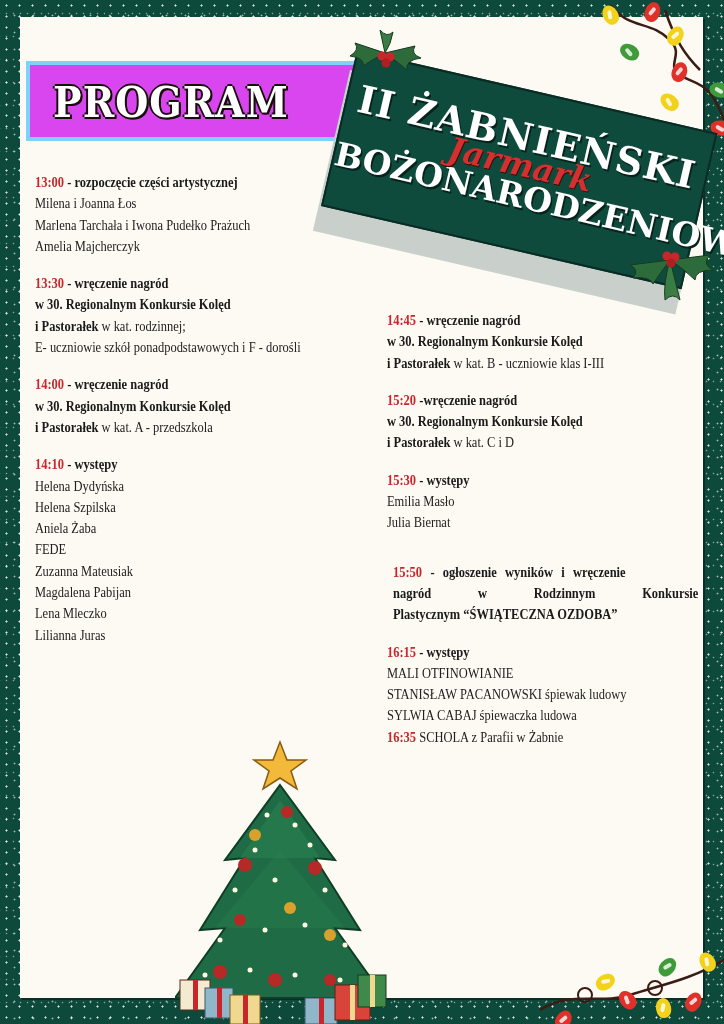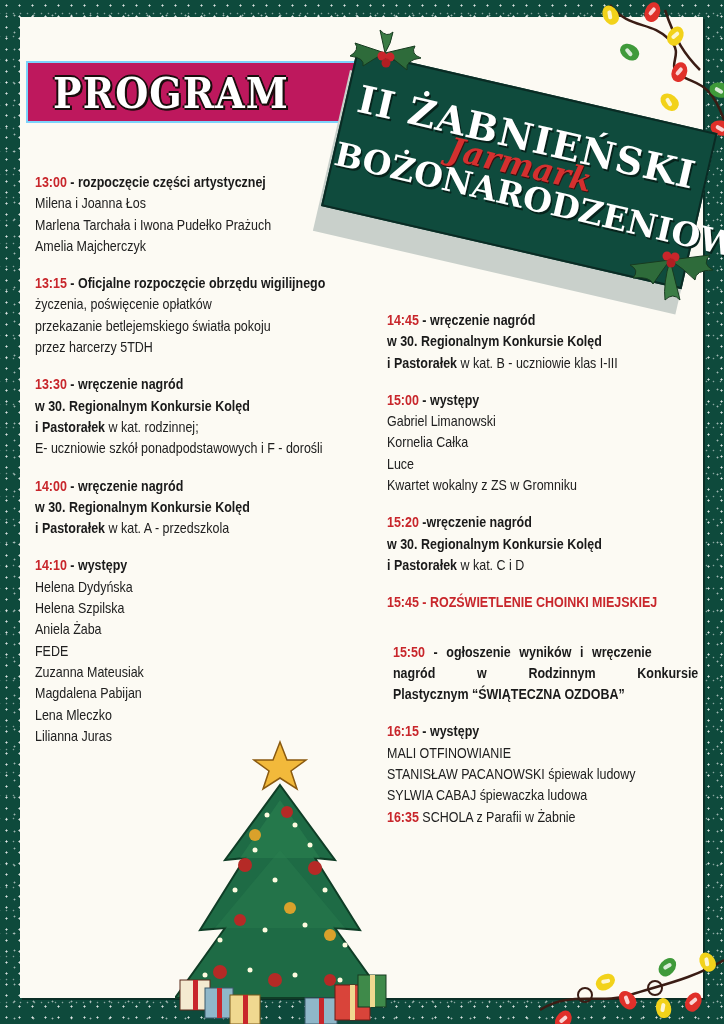--- a/index.html
+++ b/index.html
@@ -16,22 +16,22 @@
     font-family: "Liberation Sans", sans-serif;
     color: #1a1a1a;
   }
   .panel {
     position: absolute; left: 20px; top: 17px; width: 683px; height: 981px;
     background: #fcfaf3;
     box-shadow: 2px 2px 0 #0b2e26;
   }
   
   .program-banner {
-    position: absolute; left: 26px; top: 61px; width: 340px; height: 62px;
-    background: #be185d; border: 2px solid #7dd3fc;
+    position: absolute; left: 26px; top: 61px; width: 340px; height: 80px;
+    background: #d946ef; border: 4px solid #7dd3fc;
     display: flex; align-items: center; justify-content: center;
     padding-right: 50px;
   }
   .program-banner span {
     font-family: "DejaVu Serif", serif; font-weight: bold; font-size: 38px;
     color: #fff; letter-spacing: 1px;
     text-shadow: -2px 0 #1a0d0d, 2px 0 #1a0d0d, 0 2px #1a0d0d, 0 -2px #1a0d0d, 2px 2px #1a0d0d;
     transform: scaleY(1.15);
   }
   
@@ -55,21 +55,21 @@
     font-family: "DejaVu Serif", serif; font-style: italic; font-weight: bold; font-size: 32px;
     color: #d4302f; text-shadow: 1px 1px 0 #3a0e0e;
   }
   .title-line2 {
     position: absolute; left: 0; right: 0; top: 84px;
     font-family: "DejaVu Serif", serif; font-weight: bold; font-size: 33px; letter-spacing: 0px;
     text-shadow: 2px 2px 0 #07231c;
   }
   .holly { position: absolute; }
   
-  .col { position: absolute; font-family: Liberation Sans, sans-serif; }
+  .col { position: absolute; font-family: Liberation Serif, serif; }
   .col-left { left: 35px; top: 172px; width: 360px; }
   .col-right { left: 387px; top: 310px; width: 310px; }
   .entry { margin-bottom: 16px; }
   .line {
     font-size: 14.5px; line-height: 21.3px; white-space: nowrap;
     transform: scaleX(0.86); transform-origin: 0 0;
     color: #202020;
   }
   .time { color: #c8262b; font-weight: bold; }
   .b { font-weight: bold; color: #1a1a1a; }
@@ -134,26 +134,20 @@
 
 <div class="col col-left">
 
   <div class="entry">
     <div class="line"><span class="time">13:00</span><span class="b"> - </span><span class="b">rozpoczęcie części artystycznej</span></div>
     <div class="line">Milena i Joanna Łos</div>
     <div class="line">Marlena Tarchała i Iwona Pudełko Prażuch</div>
     <div class="line">Amelia Majcherczyk</div>
   </div>
 
-  <div class="entry">
-    <div class="line"><span class="time">13:15</span><span class="b"> - </span><span class="b">Oficjalne rozpoczęcie obrzędu wigilijnego</span></div>
-    <div class="line">życzenia, poświęcenie opłatków</div>
-    <div class="line">przekazanie betlejemskiego światła pokoju</div>
-    <div class="line">przez harcerzy 5TDH</div>
-  </div>
 
   <div class="entry">
     <div class="line"><span class="time">13:30</span><span class="b"> - </span><span class="b">wręczenie nagród</span></div>
     <div class="line"><span class="b">w 30. Regionalnym Konkursie Kolęd</span></div>
     <div class="line"><span class="b">i Pastorałek</span><span> w kat. rodzinnej;</span></div>
     <div class="line">E- uczniowie szkół ponadpodstawowych  i F - dorośli</div>
   </div>
 
 
   <div class="entry">
@@ -176,38 +170,33 @@
 </div>
 
 <div class="col col-right">
 
   <div class="entry">
     <div class="line"><span class="time">14:45</span><span class="b"> - </span><span class="b">wręczenie nagród</span></div>
     <div class="line"><span class="b">w 30. Regionalnym Konkursie Kolęd</span></div>
     <div class="line"><span class="b">i Pastorałek</span><span> w kat. B - uczniowie klas I-III</span></div>
   </div>
 
-  <div class="entry">
-    <div class="line"><span class="time">15:00</span><span class="b"> - </span><span class="b">występy</span></div>
-    <div class="line">Gabriel Limanowski</div>
-    <div class="line">Kornelia Całka</div>
-    <div class="line">Luce</div>
-    <div class="line">Kwartet wokalny z ZS w Gromniku</div>
-  </div>
 
   <div class="entry">
     <div class="line"><span class="time">15:20</span><span class="b"> -</span><span class="b">wręczenie nagród</span></div>
     <div class="line"><span class="b">w 30. Regionalnym Konkursie Kolęd</span></div>
     <div class="line"><span class="b">i Pastorałek</span><span> w kat. C i D</span></div>
   </div>
 
-
-  <div class="entry">
-    <div class="line"><span class="time">15:45</span><span class="red-b"> - ROZŚWIETLENIE CHOINKI MIEJSKIEJ</span></div>
-  </div>
+  <div class="entry">
+    <div class="line"><span class="time">15:30</span><span class="b"> - </span><span class="b">występy</span></div>
+    <div class="line">Emilia Masło</div>
+    <div class="line">Julia Biernat</div>
+  </div>
+
 
   <div class="entry indent" style="margin-top:28px">
     <div class="line" style="width:355px"><span class="time">15:50</span><span class="b" style="word-spacing:6px"> - ogłoszenie wyników i wręczenie</span></div>
     <div class="line b justify" style="width:355px">nagród w Rodzinnym Konkursie</div>
     <div class="line b">Plastycznym “ŚWIĄTECZNA OZDOBA”</div>
   </div>
 
   <div class="entry">
     <div class="line"><span class="time">16:15</span><span class="b"> - </span><span class="b">występy</span></div>
     <div class="line">MALI OTFINOWIANIE</div>

